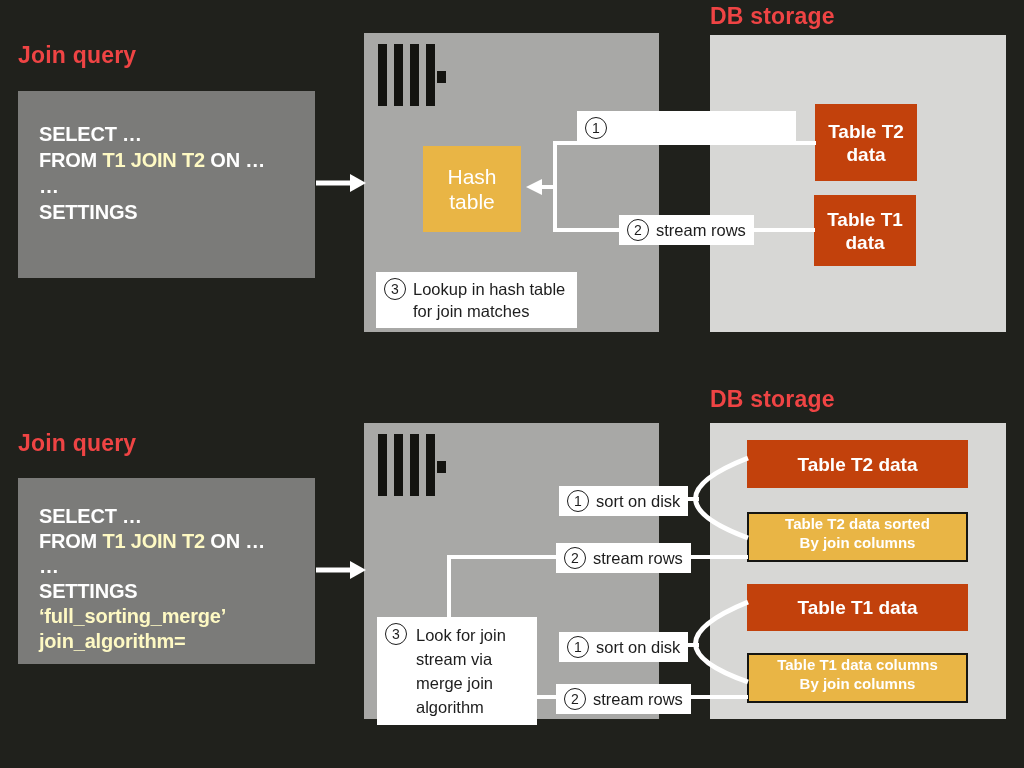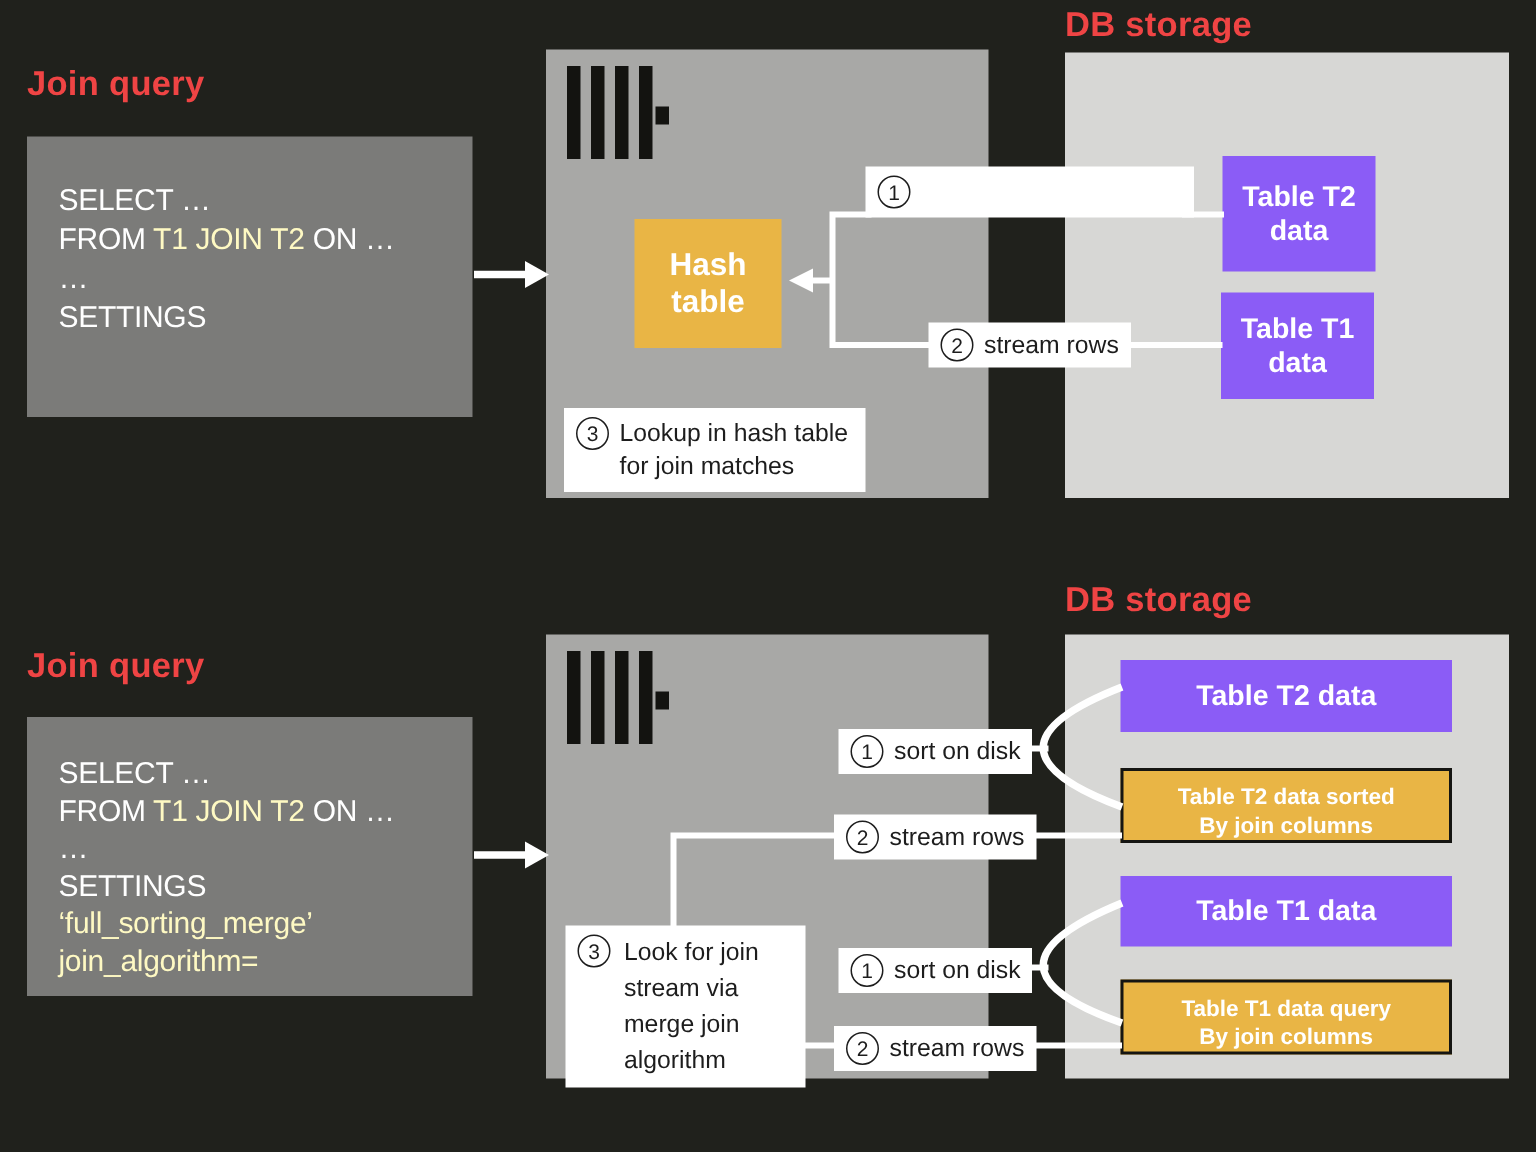--- a/index.html
+++ b/index.html
@@ -9,42 +9,42 @@
     font-family:"Liberation Sans","DejaVu Sans",sans-serif;
     -webkit-font-smoothing:antialiased;
   }
   .abs{position:absolute;box-sizing:border-box;}
   .section-title{
     color:#ef4444;font-size:23px;font-weight:bold;text-align:left;
     letter-spacing:0.2px;
   }
   .query-box{
     background:#7b7b79;color:#ffffff;
-    font-size:20px;font-weight:normal;line-height:26px;
+    font-size:20px;font-weight:bold;line-height:26px;
     padding:30px 10px 0 21px;letter-spacing:-0.2px;
   }
   .query-box .sql-line{white-space:pre;}
   .orange-text{color:#fef9c3;}
   .server-box{background:#a8a8a6;}
   .db-box{background:#d7d7d5;}
   .bars-icon{position:absolute;}
   .bars-icon .bar{position:absolute;top:0;width:9px;height:62px;background:#131310;}
   .bars-icon .dot{position:absolute;left:59px;top:27px;width:9px;height:12px;background:#131310;}
   .hash-box{
-    background:#E9B545;color:#ffffff;font-size:21px;font-weight:bold;line-height:25px;
+    background:#E9B545;color:#ffffff;font-size:21px;font-weight:normal;line-height:25px;
     display:flex;align-items:center;justify-content:flex-start;text-align:center;
   }
   .table-box{
-    background:#8b5cf6;color:#ffffff;font-weight:bold;
+    background:#c2410c;color:#ffffff;font-weight:bold;
     display:flex;align-items:center;justify-content:center;text-align:center;
     font-size:19px;line-height:23px;
   }
   .sorted-box{
     background:#E9B545;border:2px solid #151512;color:#ffffff;font-weight:bold;
-    display:flex;flex-direction:column;align-items:center;justify-content:flex-end;
+    display:flex;flex-direction:column;align-items:center;justify-content:flex-start;
     text-align:center;font-size:15px;line-height:19px;
   }
   .note{
     background:#ffffff;color:#1d1d1d;font-size:16.5px;line-height:22px;
     display:flex;align-items:flex-start;gap:7px;padding:6px 8px;z-index:10;
   }
   .note.inline-note{align-items:center;white-space:nowrap;padding:4px 8px;}
   .circ{
     width:20px;height:20px;flex:0 0 20px;border:1.6px solid #1d1d1d;border-radius:50%;
     display:inline-flex;align-items:center;justify-content:center;
@@ -139,21 +139,21 @@
   <div class="abs sorted-box" style="left:747px;top:512px;width:221px;height:50px;">
     <span>Table T2 data sorted</span>
     <span>By join columns</span>
   </div>
 
   <div class="abs table-box" style="left:747px;top:584px;width:221px;height:47px;">
     <span>Table T1 data</span>
   </div>
 
   <div class="abs sorted-box" style="left:747px;top:653px;width:221px;height:50px;">
-    <span>Table T1 data query</span>
+    <span>Table T1 data columns</span>
     <span>By join columns</span>
   </div>
 
   <div class="abs note inline-note" style="left:559px;top:486px;">
     <span class="circ">1</span>
     <span>sort on disk</span>
   </div>
 
   <div class="abs note inline-note" style="left:556px;top:543px;">
     <span class="circ">2</span>

